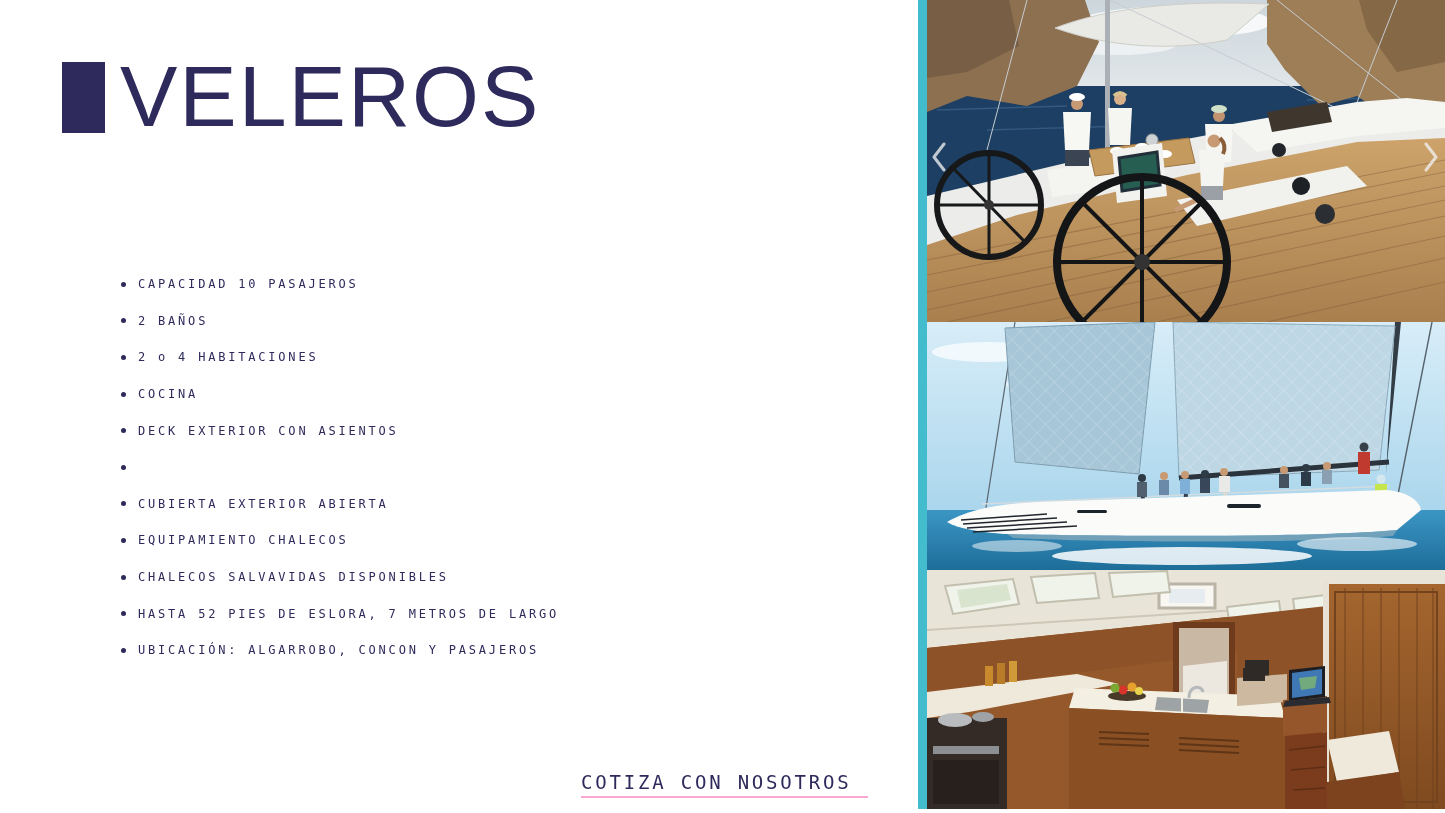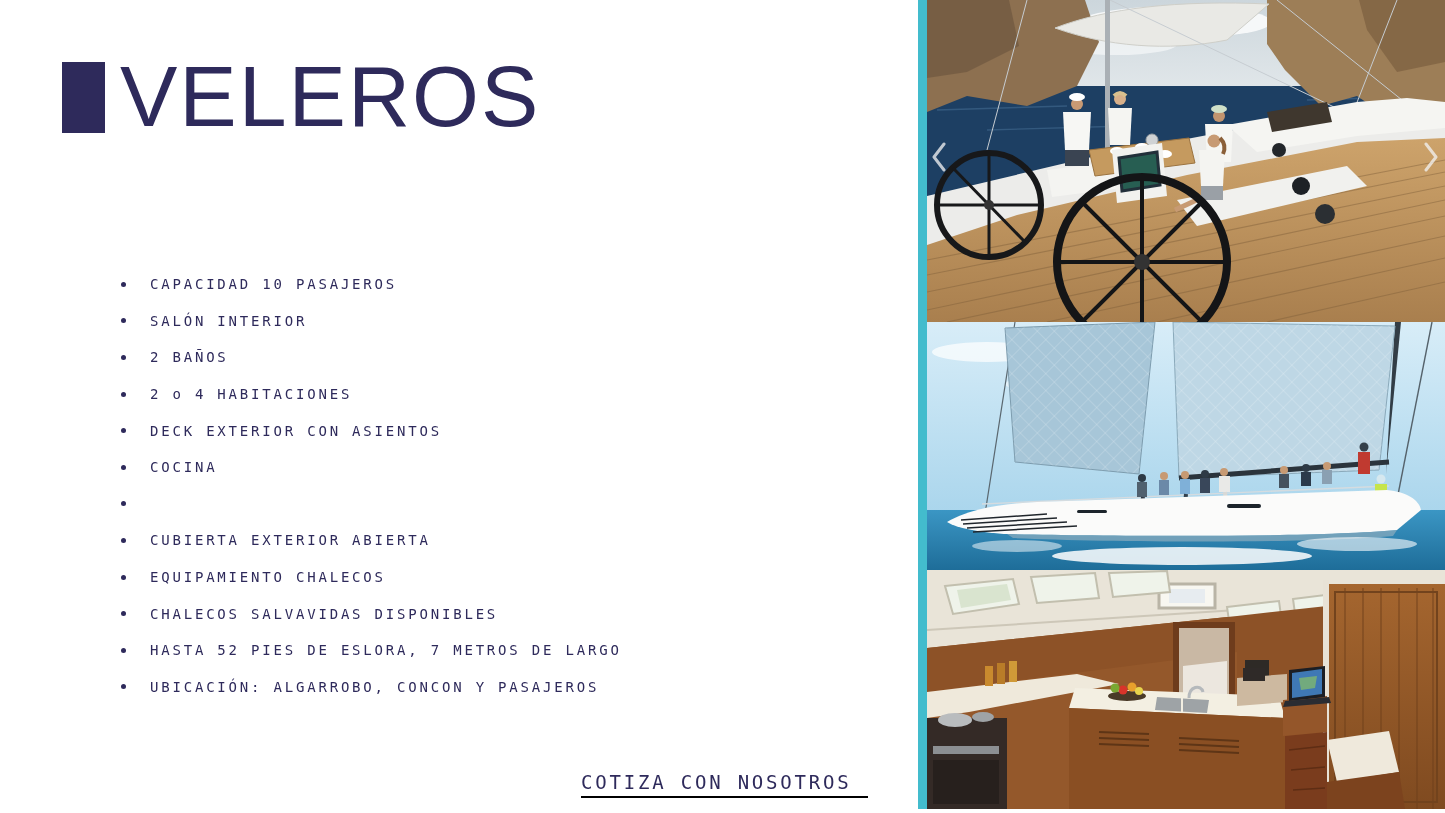--- a/index.html
+++ b/index.html
@@ -22,28 +22,28 @@
     position:absolute;left:121px;top:266px;margin:0;padding:0;list-style:none;
   }
   .features li{
     height:36.6px;display:flex;align-items:center;
   }
   .dot{
     width:5px;height:5px;border-radius:50%;background:#2e2a5b;
     margin-right:12px;flex-shrink:0;
   }
   .feature-label{
-    font-family:"DejaVu Sans Mono",monospace;font-size:14px;
-    letter-spacing:2.8px;color:#2e2a5b;white-space:nowrap;margin-left:12px;
+    font-family:"DejaVu Sans Mono",monospace;font-size:12px;
+    letter-spacing:2.8px;color:#2e2a5b;white-space:nowrap;
   }
   .cta{
     position:absolute;left:581px;top:771px;display:inline-block;
     font-family:"DejaVu Sans Mono",monospace;font-size:19px;
     letter-spacing:2.8px;color:#2e2a5b;text-decoration:none;
-    border-bottom:2px solid #000000;padding:0 16px 3px 0;white-space:nowrap;
+    border-bottom:2px solid #f9a8d4;padding:0 16px 3px 0;white-space:nowrap;
     cursor:pointer;
   }
   
   .photo-rail{position:absolute;left:918px;top:0;width:527px;height:813px;}
   .teal-strip{position:absolute;left:0;top:0;width:9px;height:809px;background:#43bccd;}
   .photos{position:absolute;left:9px;top:0;width:518px;height:809px;display:flex;flex-direction:column;}
   .photo{position:relative;width:518px;overflow:hidden;}
   .photo-1{height:322px;}
   .photo-2{height:248px;}
   .photo-3{height:239px;}
@@ -65,37 +65,33 @@
     <span>VELEROS</span>
   </h1>
 
   <ul class="features">
     <li>
         <span class="dot"></span>
         <span class="feature-label">CAPACIDAD 10 PASAJEROS</span>
       </li>
     <li>
         <span class="dot"></span>
-        <span class="feature-label">SALÓN INTERIOR</span>
-      </li>
-    <li>
-        <span class="dot"></span>
         <span class="feature-label">2 BAÑOS</span>
       </li>
     <li>
         <span class="dot"></span>
         <span class="feature-label">2 o 4 HABITACIONES</span>
       </li>
     <li>
         <span class="dot"></span>
+        <span class="feature-label">COCINA</span>
+      </li>
+    <li>
+        <span class="dot"></span>
         <span class="feature-label">DECK EXTERIOR CON ASIENTOS</span>
-      </li>
-    <li>
-        <span class="dot"></span>
-        <span class="feature-label">COCINA</span>
       </li>
     <li>
         <span class="dot"></span>
       </li>
     <li>
         <span class="dot"></span>
         <span class="feature-label">CUBIERTA EXTERIOR ABIERTA</span>
       </li>
     <li>
         <span class="dot"></span>

